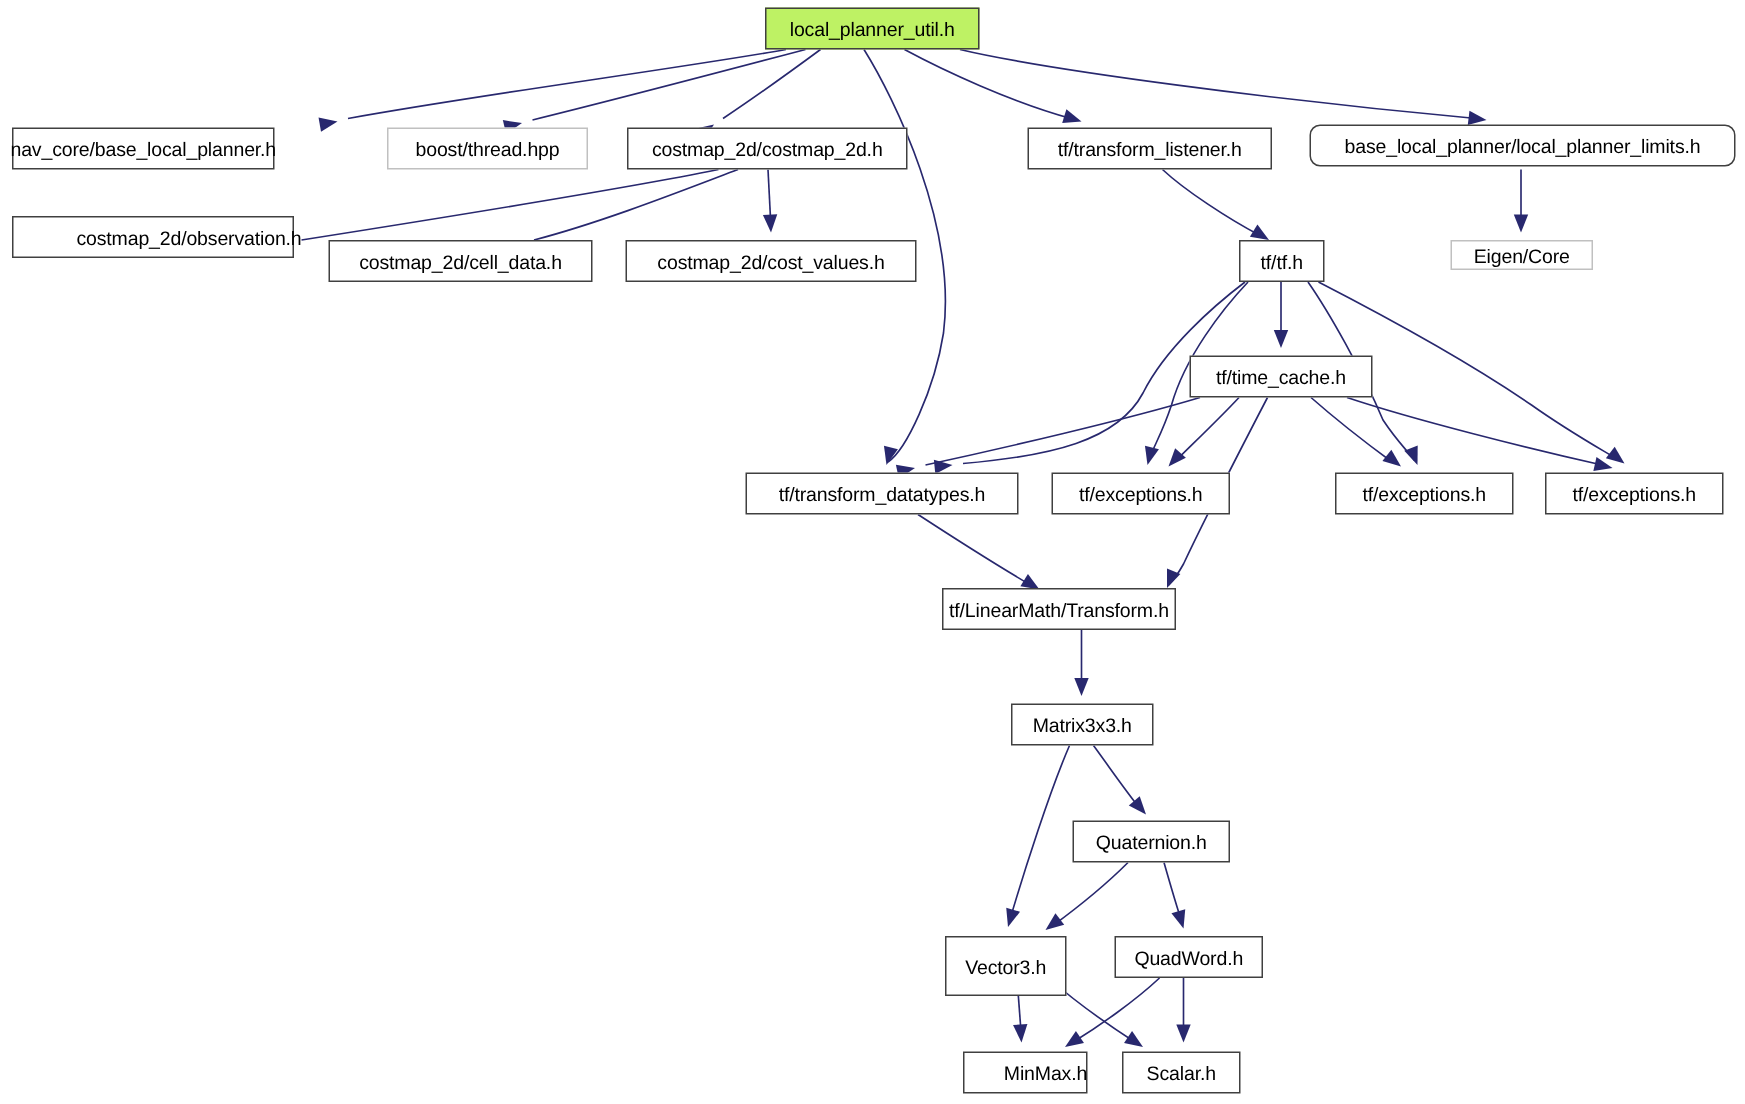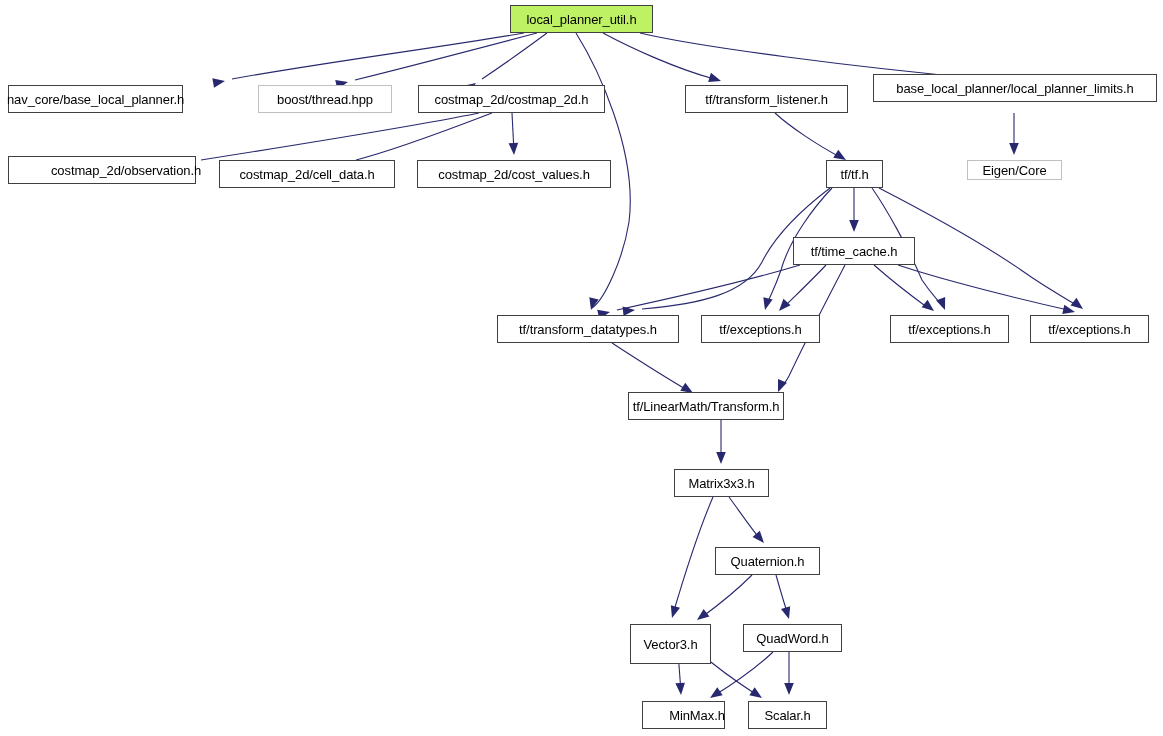--- a/index.html
+++ b/index.html
@@ -135,24 +135,24 @@
       </div>
       <div class="node-box external" style="left: 258px; top: 85px; width: 134px; height: 28px;">
         <span class="node-label">boost/thread.hpp</span>
       </div>
       <div class="node-box" style="left: 418px; top: 85px; width: 187px; height: 28px;">
         <span class="node-label">costmap_2d/costmap_2d.h</span>
       </div>
       <div class="node-box" style="left: 685px; top: 85px; width: 163px; height: 28px;">
         <span class="node-label">tf/transform_listener.h</span>
       </div>
-      <div class="node-box" style="left: 873px; top: 74px; width: 284px; height: 28px;">
+      <div class="node-box" style="left: 873px; top: 83px; width: 284px; height: 28px; border-radius: 7px;">
         <span class="node-label">base_local_planner/local_planner_limits.h</span>
       </div>
-      <div class="node-box" style="left: 8px; top: 156px; width: 188px; height: 28px; padding-left: 48px;">
+      <div class="node-box" style="left: 8px; top: 144px; width: 188px; height: 28px; padding-left: 48px;">
         <span class="node-label">costmap_2d/observation.h</span>
       </div>
       <div class="node-box" style="left: 219px; top: 160px; width: 176px; height: 28px;">
         <span class="node-label">costmap_2d/cell_data.h</span>
       </div>
       <div class="node-box" style="left: 417px; top: 160px; width: 194px; height: 28px;">
         <span class="node-label">costmap_2d/cost_values.h</span>
       </div>
       <div class="node-box" style="left: 826px; top: 160px; width: 57px; height: 28px;">
         <span class="node-label">tf/tf.h</span>

